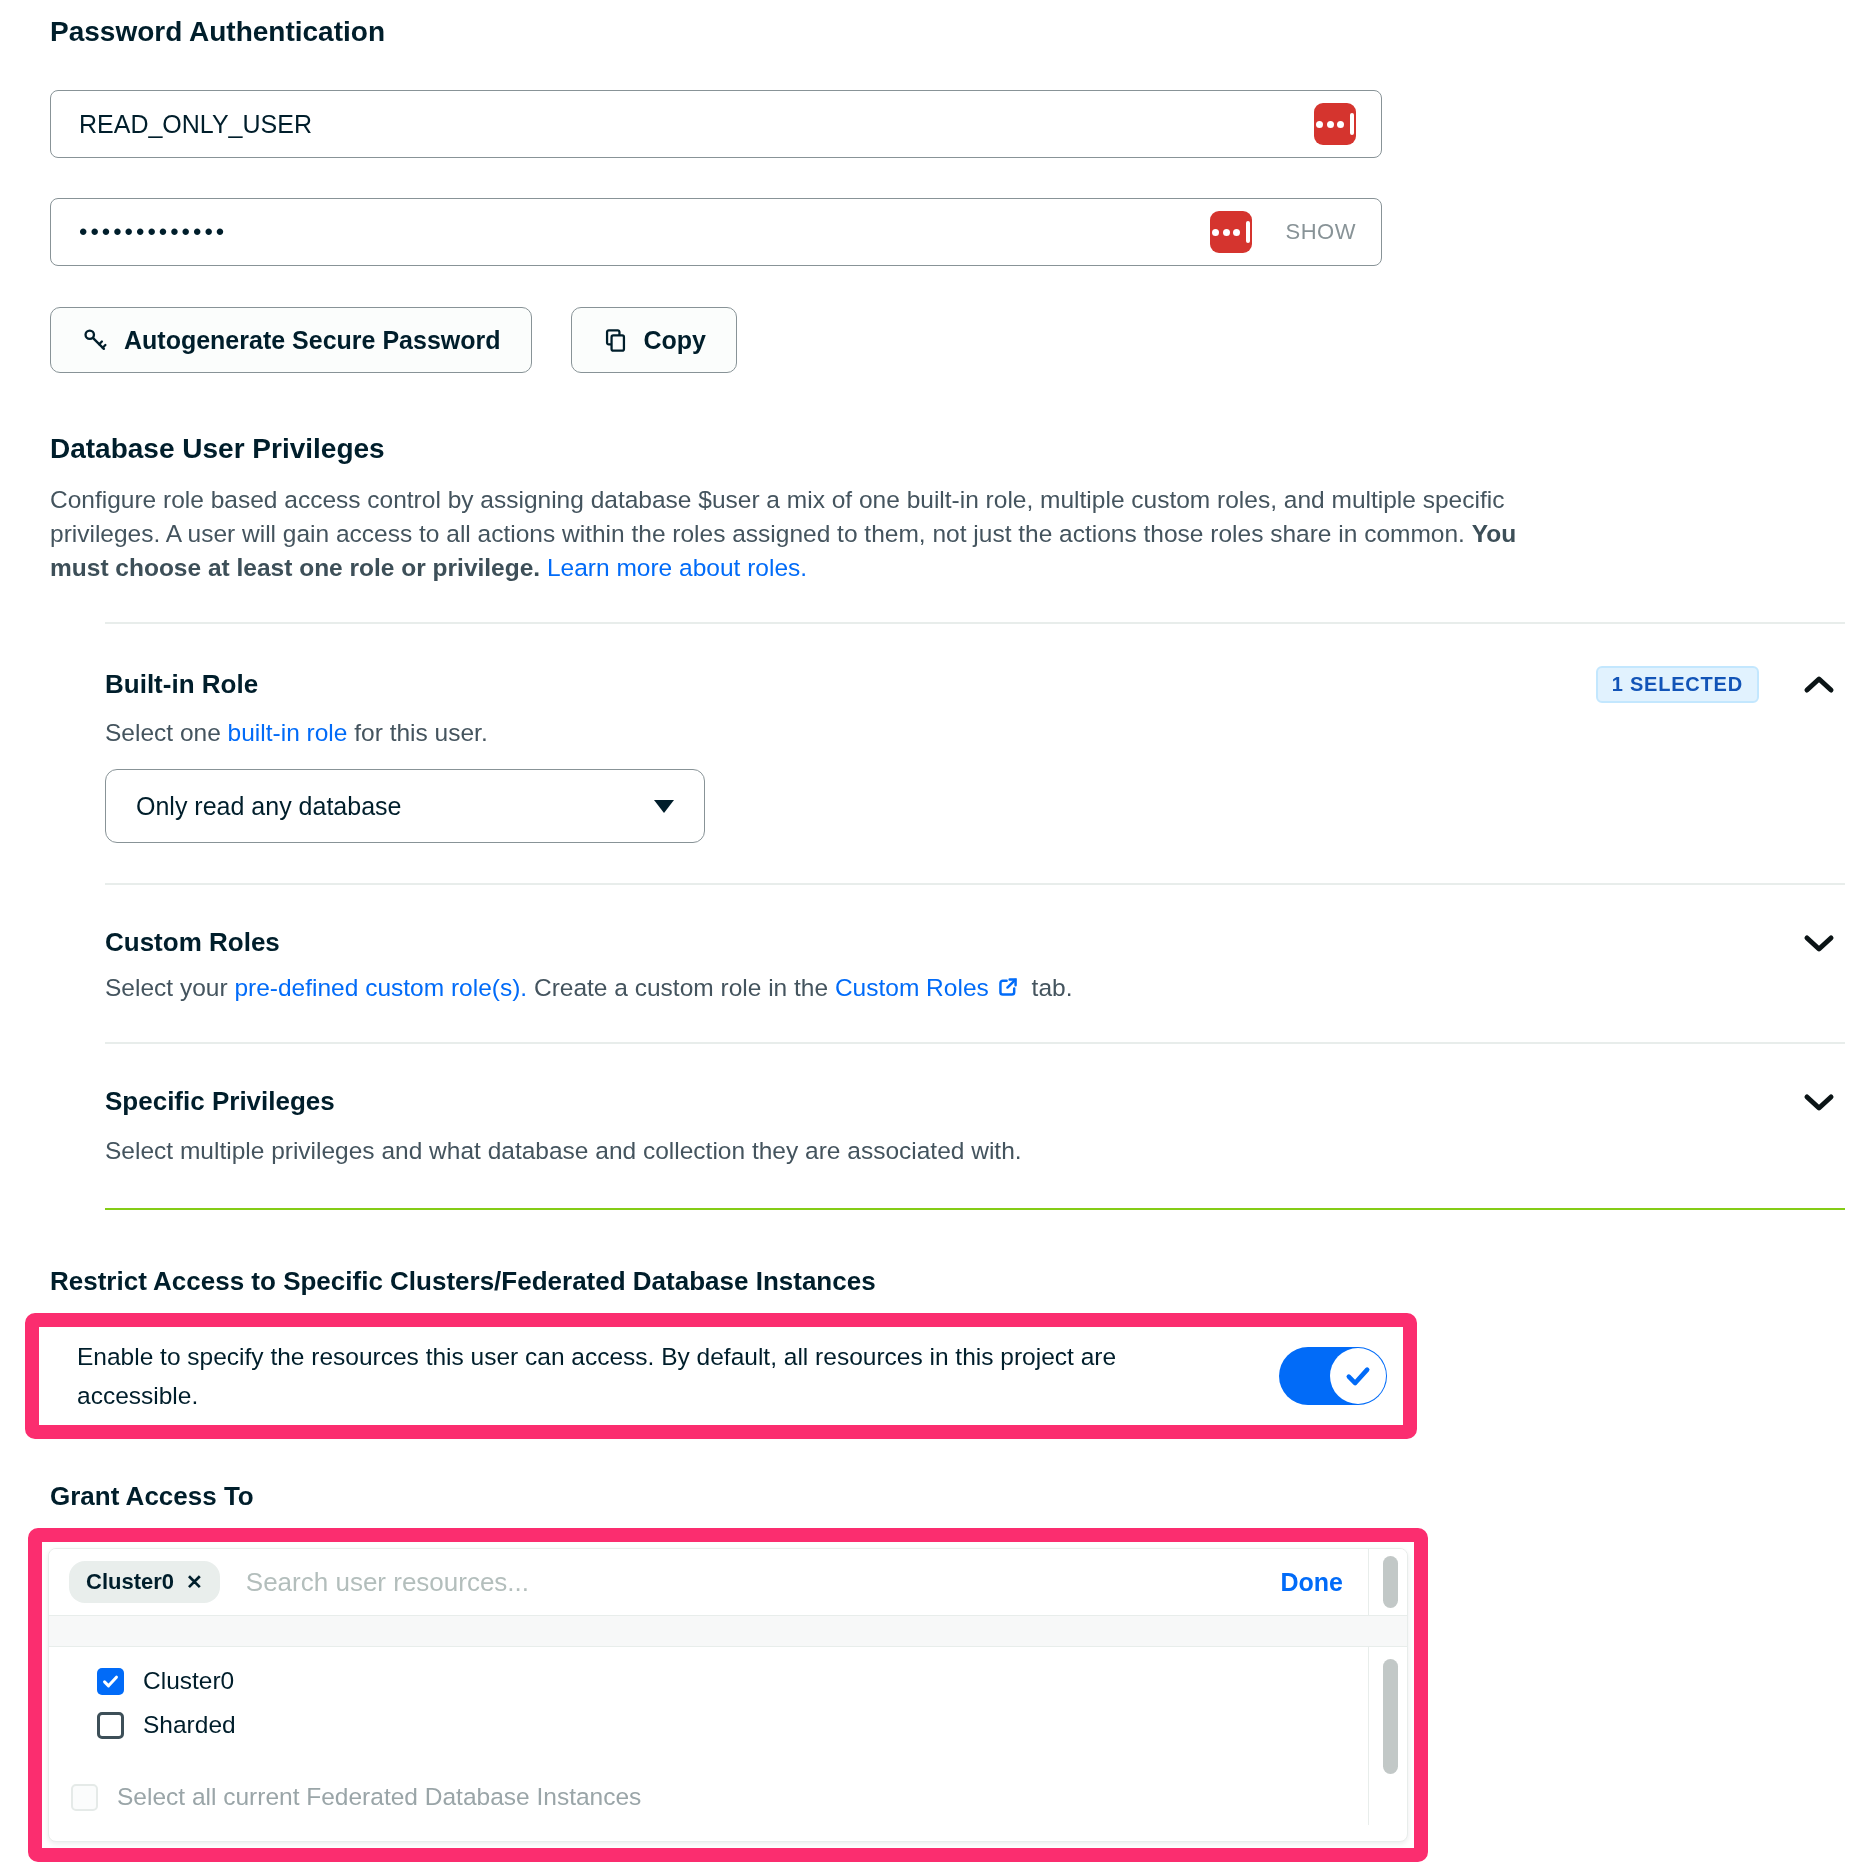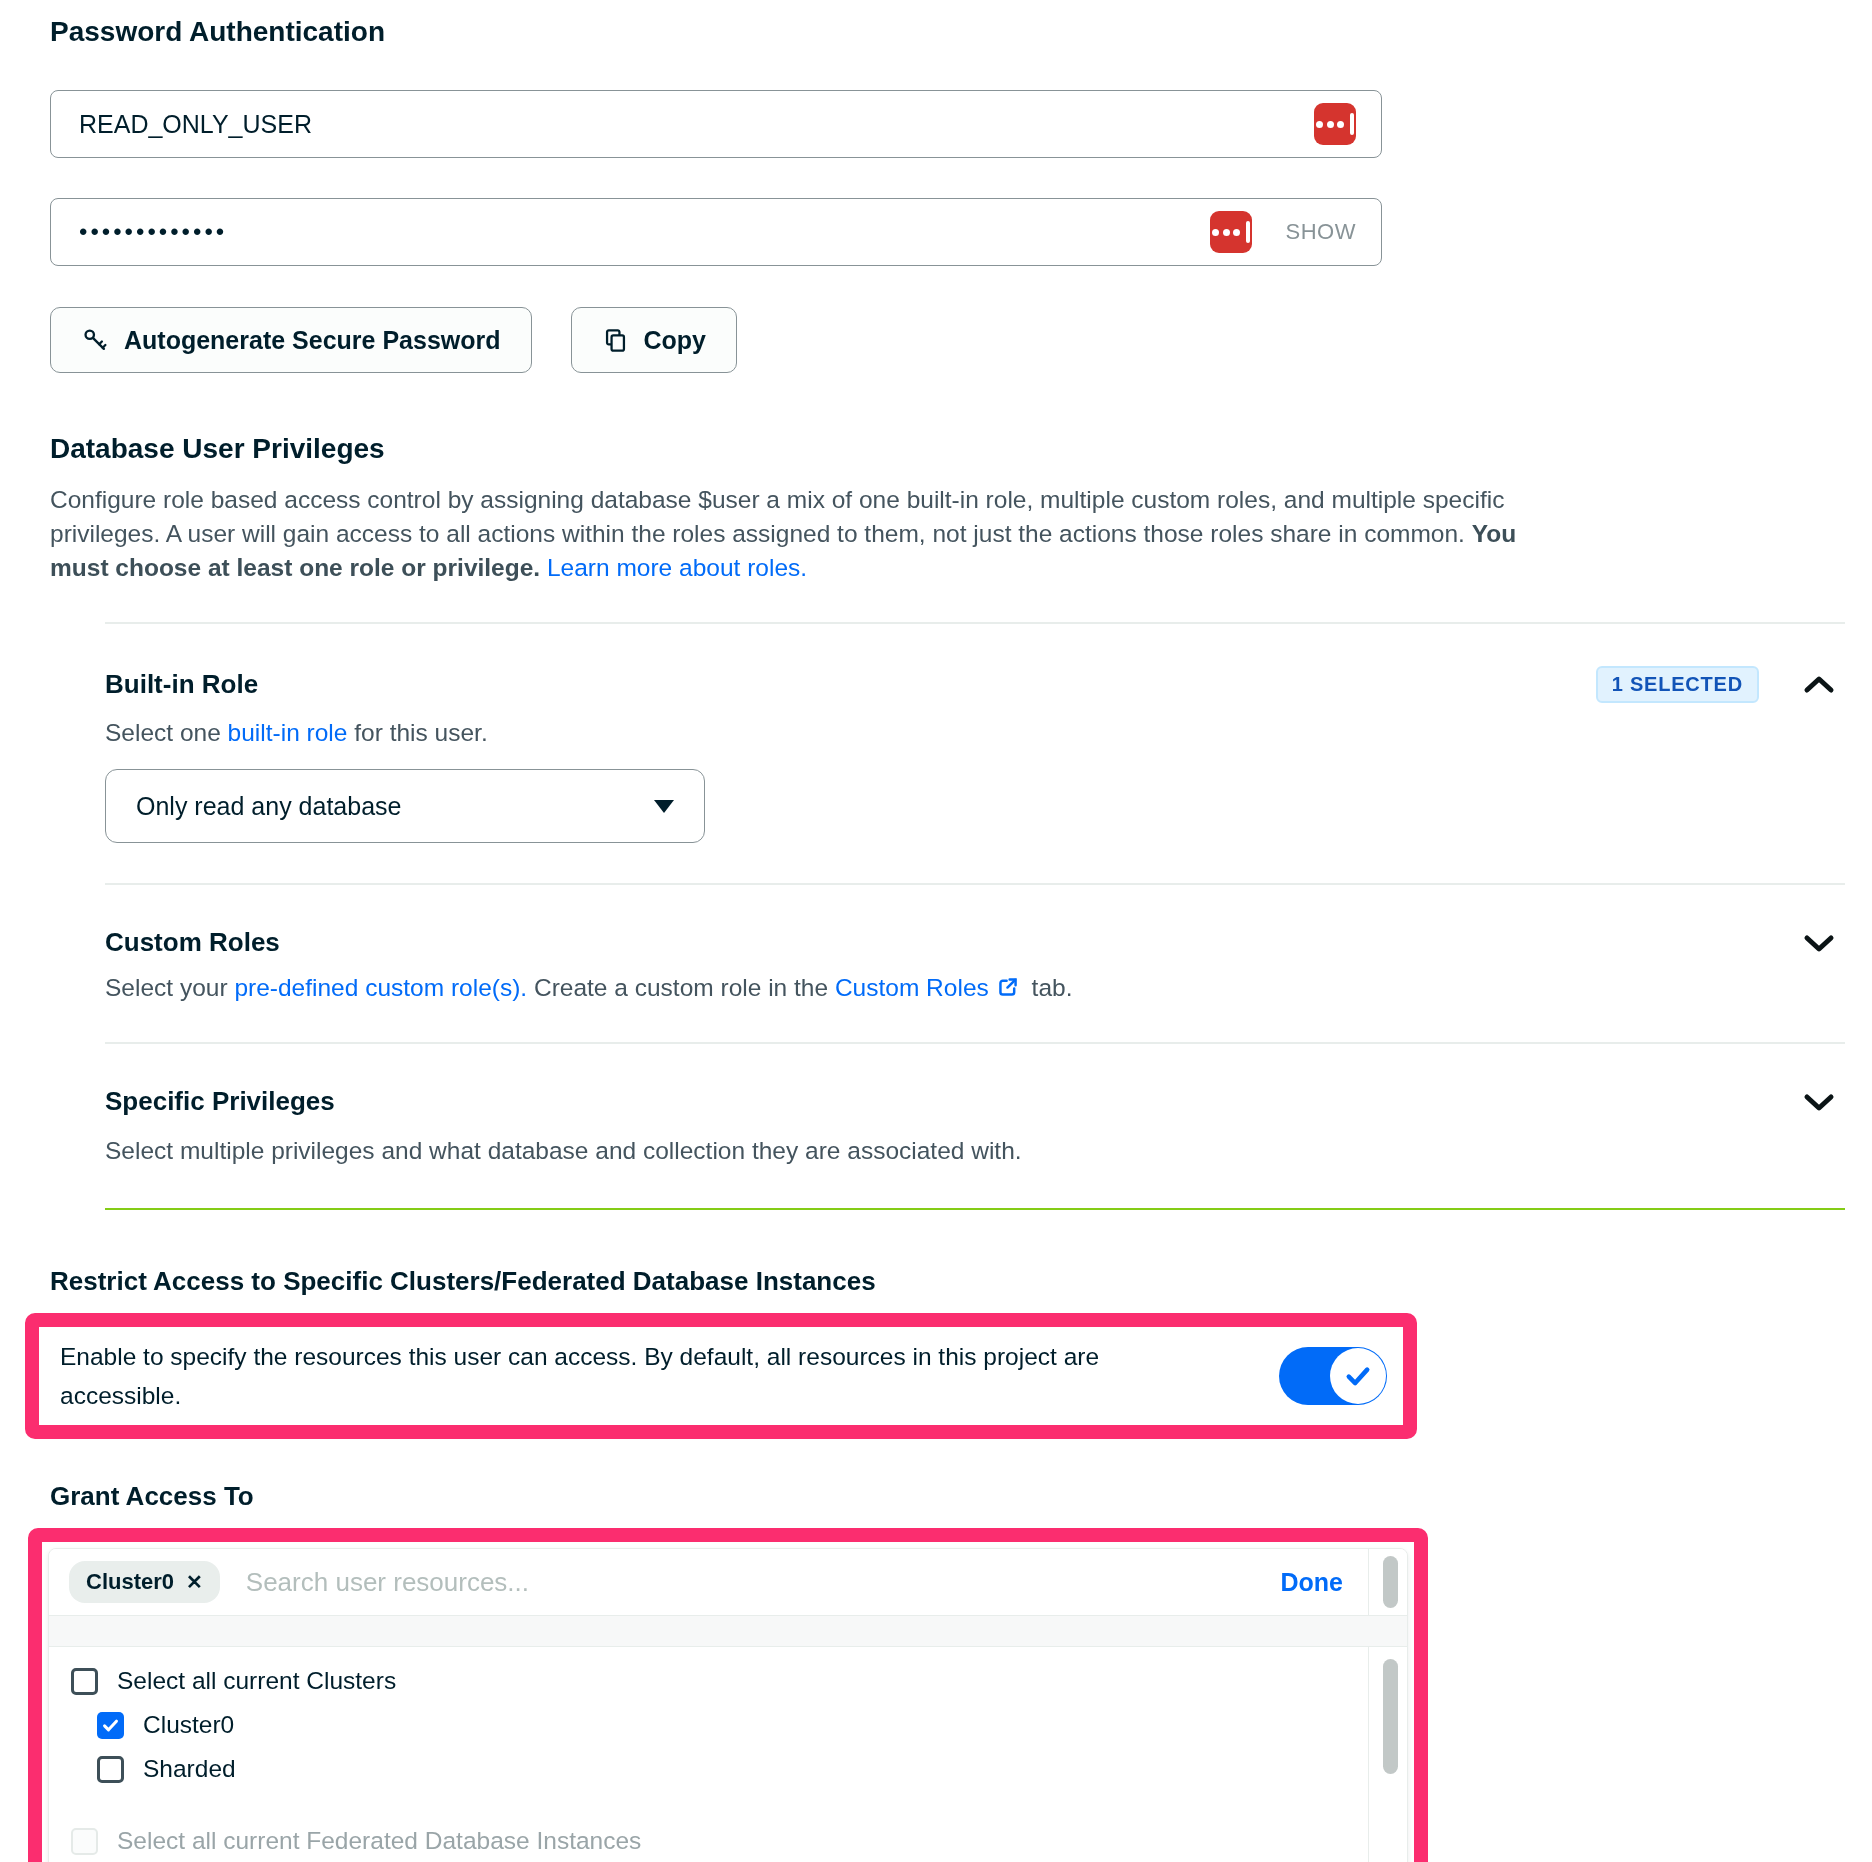--- a/index.html
+++ b/index.html
@@ -71,21 +71,21 @@
     padding: 0 30px; font-size: 25px; color: #001E2B; background: #fff; cursor: pointer;
   }
   .caret { width: 0; height: 0; border-left: 10px solid transparent; border-right: 10px solid transparent; border-top: 13px solid #001E2B; }
   .desc-line { line-height: 35px; }
 
   
   .restrict-title { margin-top: 56px; }
   .annotation { border: 14px solid #FB2D6F; border-radius: 10px; background: #fff; }
   .toggle-box {
     margin-top: 16px; margin-left: -25px; width: 1392px;
-    display: flex; align-items: center; padding: 10px 16px 10px 21px; gap: 45px;
+    display: flex; align-items: center; padding: 10px 16px 10px 38px; gap: 45px;
   }
   .toggle-text { flex: 1; font-size: 24.5px; line-height: 39px; color: #001E2B; padding-right: 34px; }
   .toggle { width: 108px; height: 58px; background: #016BF8; border-radius: 29px; position: relative; flex-shrink: 0; cursor: pointer; }
   .toggle-knob {
     position: absolute; right: 1px; top: 1px; width: 56px; height: 56px;
     background: #fff; border-radius: 50%; display: flex; align-items: center; justify-content: center;
   }
 
   
   .grant-title { margin-top: 42px; }
@@ -258,24 +258,20 @@
           <span class="chip-x">✕</span>
         </span>
         <input class="search-input" type="text" placeholder="Search user resources..." style="">
         <span class="done-link">Done</span>
         <span class="scroll-thumb combo-thumb"></span>
       </div>
 
       <div class="gray-gap"></div>
 
       <div class="list-area">
-        <div class="check-row">
-          <span class="cb cb-unchecked"></span>
-          <span class="check-label">Select all current Clusters</span>
-        </div>
         <div class="check-row indent">
           <span class="cb cb-checked">
             <svg width="19" height="19" viewBox="0 0 24 24" fill="none">
               <path d="M4.5 12.5 L9.5 17.5 L19.5 6.5" stroke="#ffffff" stroke-width="3.8" stroke-linecap="round" stroke-linejoin="round"></path>
             </svg>
           </span>
           <span class="check-label">Cluster0</span>
         </div>
         <div class="check-row indent">
           <span class="cb cb-unchecked"></span>

